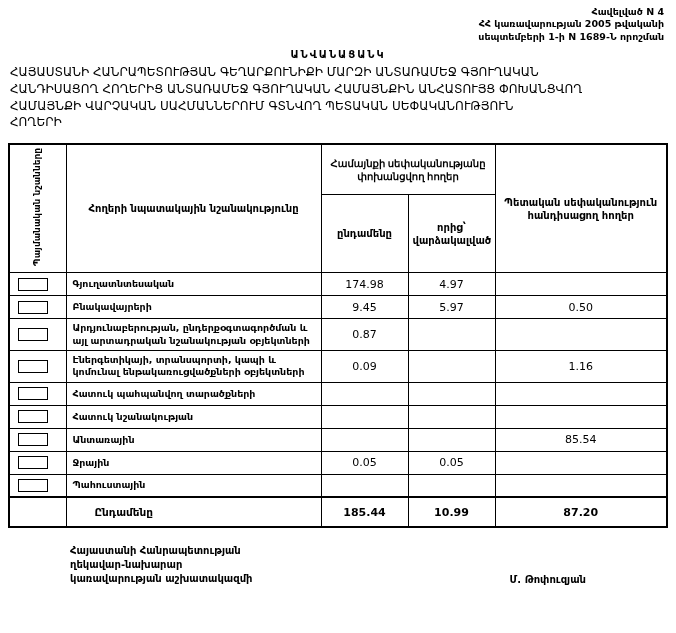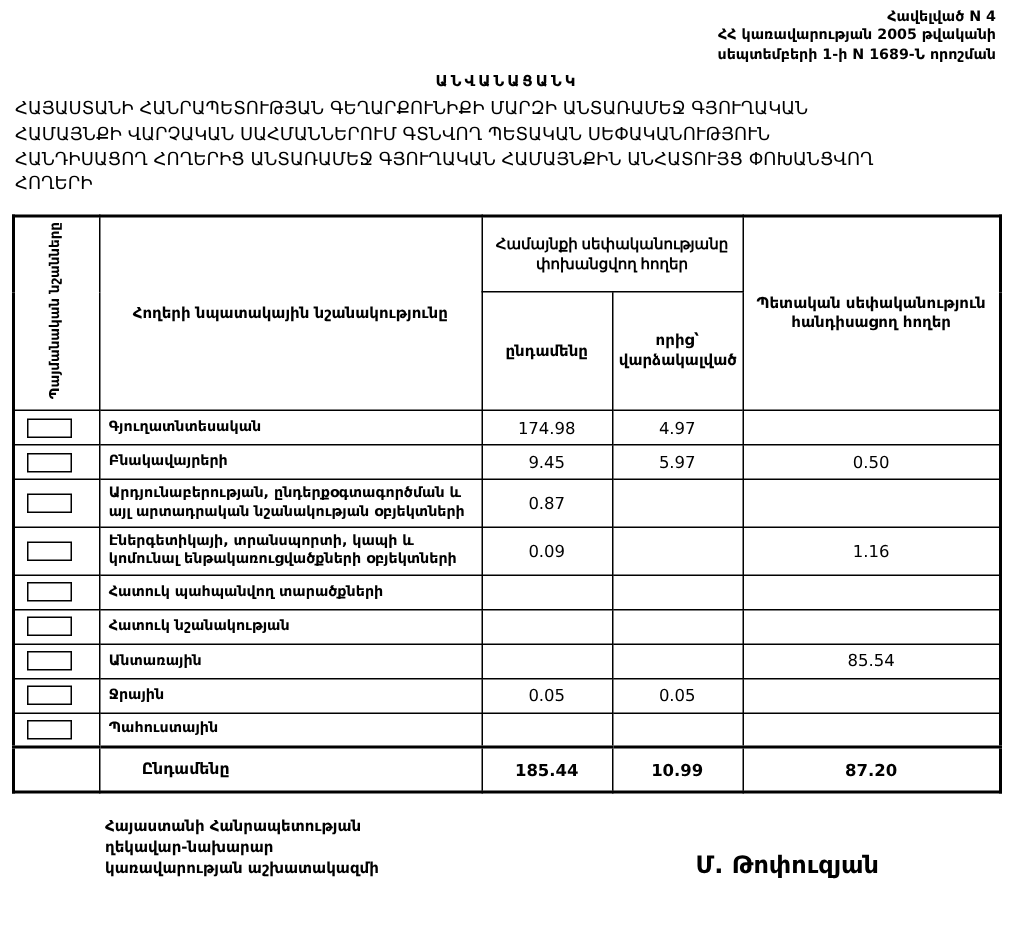--- a/index.html
+++ b/index.html
@@ -111,42 +111,42 @@
   }
   .sig-block {
     margin-left:62px;
     font-size:10px;
     font-weight:bold;
     line-height:1.4;
   }
   .sig-name {
     margin-left:auto;
     margin-right:82px;
-    font-size:16px;
+    font-size:10px;
     font-weight:bold;
     padding-bottom:1px;
   }
 </style>
 </head>
 <body>
 
 <div class="page">
 
   <div class="annex-block">
     <div>Հավելված N 4</div>
     <div>ՀՀ կառավարության 2005 թվականի</div>
     <div>սեպտեմբերի 1-ի N 1689-Ն որոշման</div>
   </div>
 
   <div class="doc-title">ԱՆՎԱՆԱՑԱՆԿ</div>
 
   <div class="doc-subtitle">
     <div>ՀԱՅԱՍՏԱՆԻ ՀԱՆՐԱՊԵՏՈՒԹՅԱՆ ԳԵՂԱՐՔՈՒՆԻՔԻ ՄԱՐԶԻ ԱՆՏԱՌԱՄԵՋ ԳՅՈՒՂԱԿԱՆ</div>
+    <div>ՀԱՆԴԻՍԱՑՈՂ ՀՈՂԵՐԻՑ ԱՆՏԱՌԱՄԵՋ ԳՅՈՒՂԱԿԱՆ ՀԱՄԱՅՆՔԻՆ ԱՆՀԱՏՈՒՅՑ ՓՈԽԱՆՑՎՈՂ</div>
     <div>ՀԱՄԱՅՆՔԻ ՎԱՐՉԱԿԱՆ ՍԱՀՄԱՆՆԵՐՈՒՄ ԳՏՆՎՈՂ ՊԵՏԱԿԱՆ ՍԵՓԱԿԱՆՈՒԹՅՈՒՆ</div>
-    <div>ՀԱՆԴԻՍԱՑՈՂ ՀՈՂԵՐԻՑ ԱՆՏԱՌԱՄԵՋ ԳՅՈՒՂԱԿԱՆ ՀԱՄԱՅՆՔԻՆ ԱՆՀԱՏՈՒՅՑ ՓՈԽԱՆՑՎՈՂ</div>
     <div>ՀՈՂԵՐԻ</div>
   </div>
 
   <table class="land-table">
     <thead>
       <tr>
         <th rowspan="2" class="th-sym">
           <span class="vert">Պայմանական նշանները</span>
         </th>
         <th rowspan="2" class="th-purpose">Հողերի նպատակային նշանակությունը</th>

